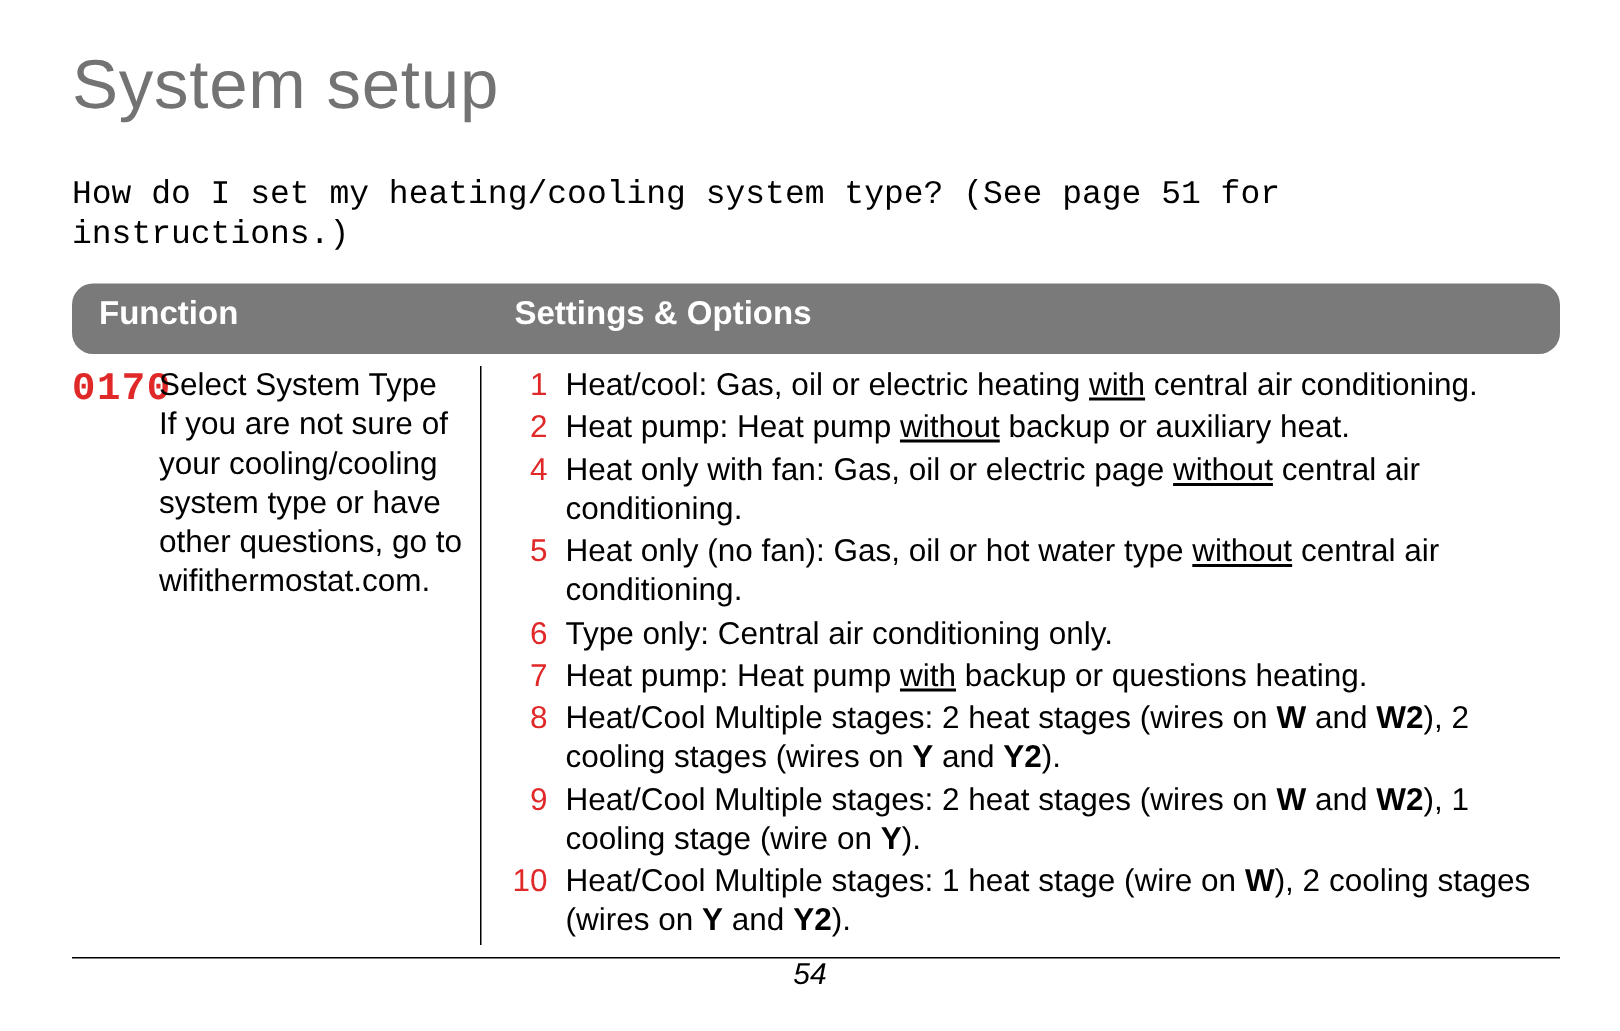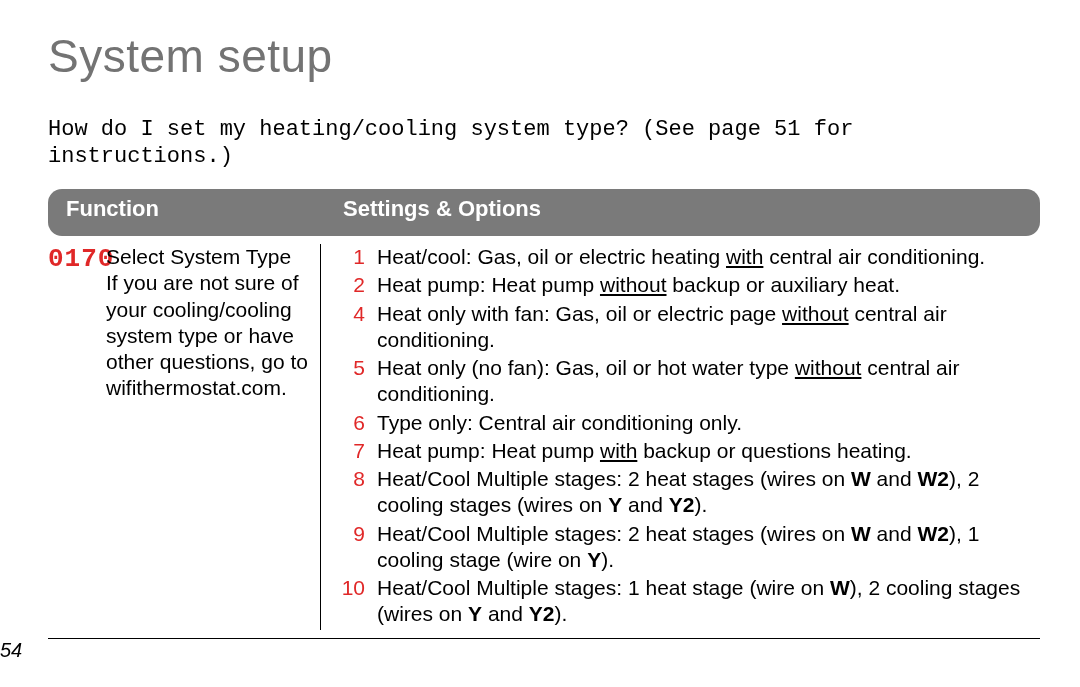--- a/index.html
+++ b/index.html
@@ -100,20 +100,21 @@
   }
   .opt-text .lead {
     font-weight: normal;
   }
   .ul { text-decoration: underline; margin-top: 47px; }
   .b { font-weight: bold; }
   .pagenum {
     position: absolute;
     bottom: 24px;
     left: 0; right: 0;
+    text-align: center;
     font-style: italic;
     font-size: 20px;
   }
 </style>
 </head>
 <body>
 
 <div class="page">
   <h1 class="title">System setup</h1>
 

